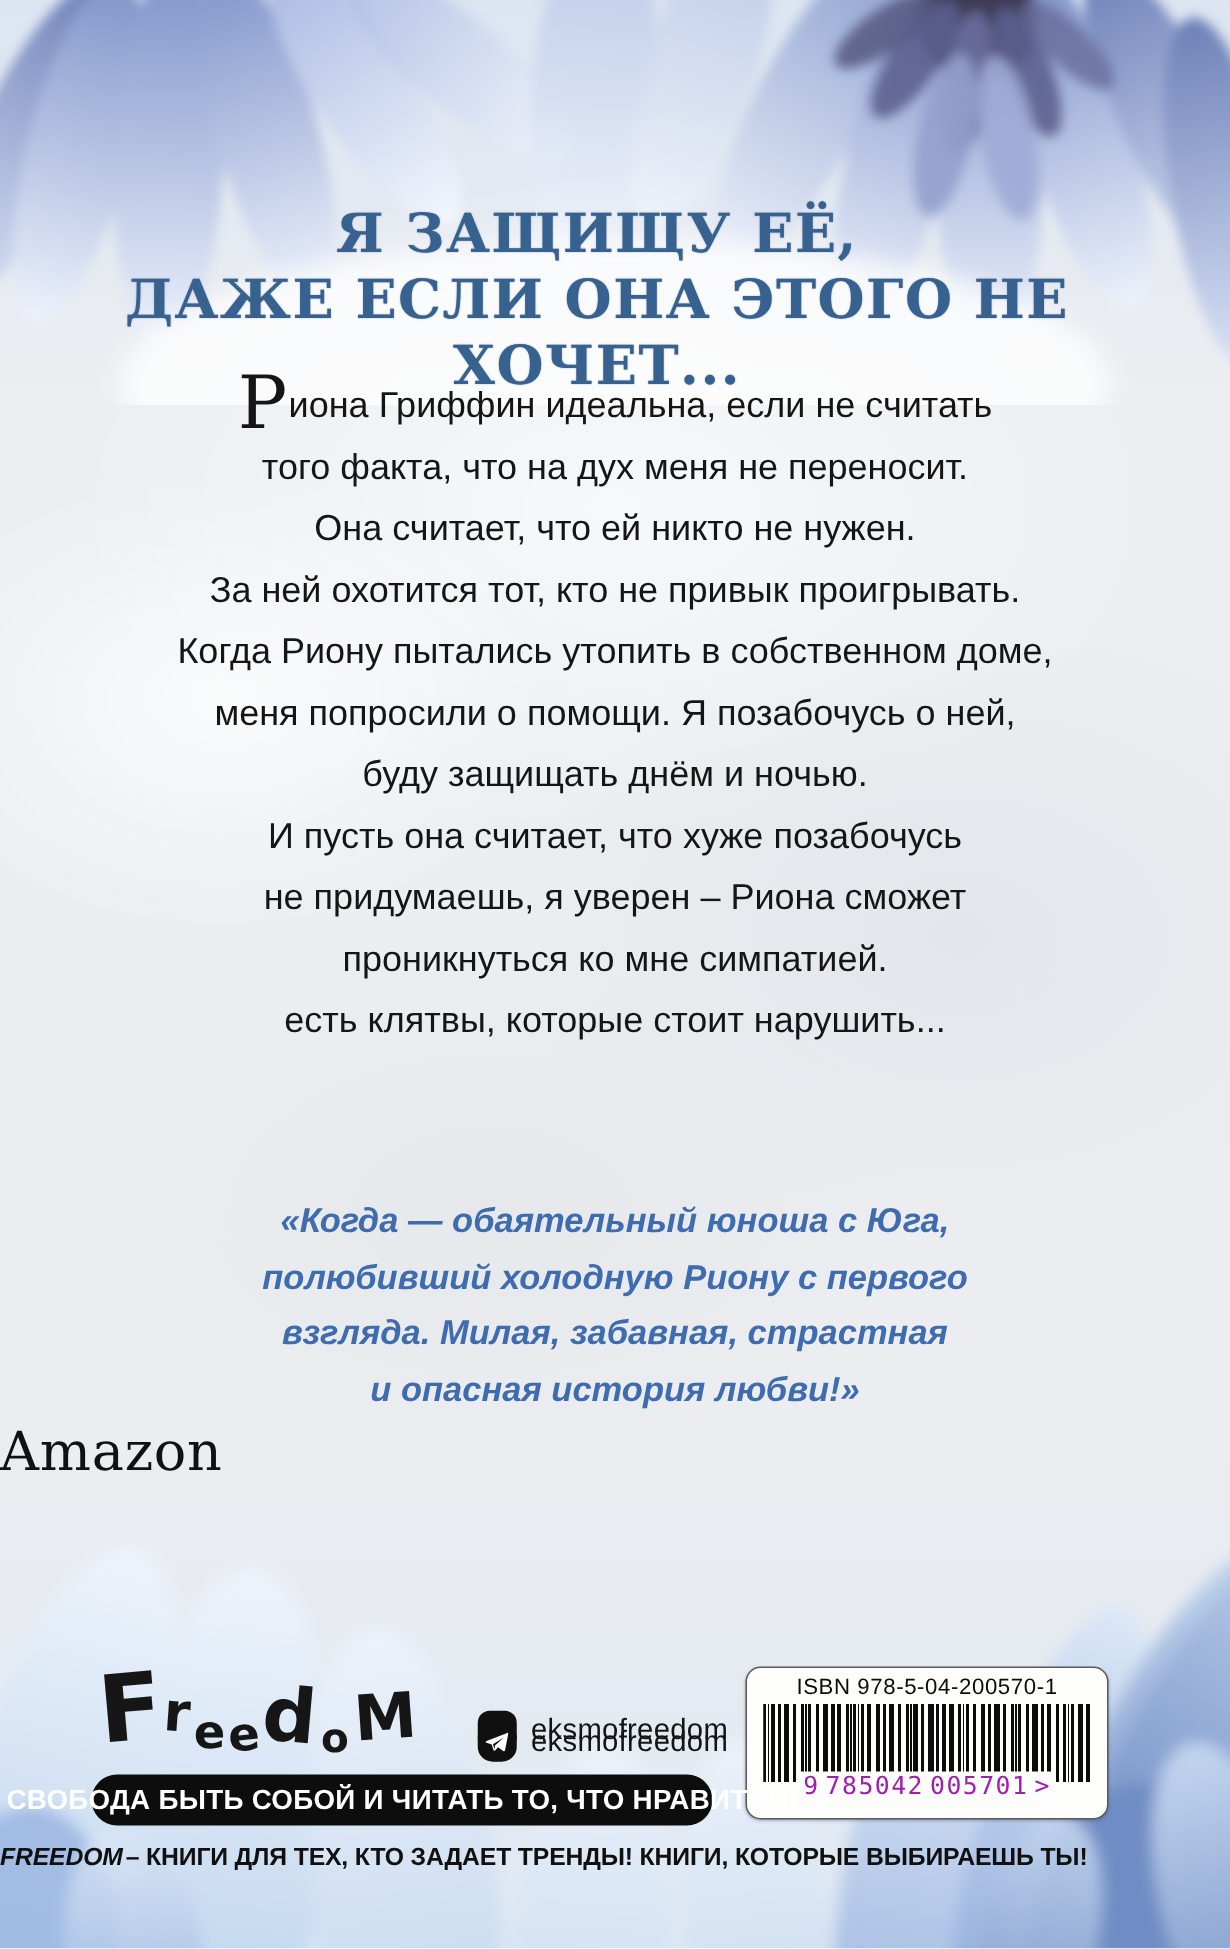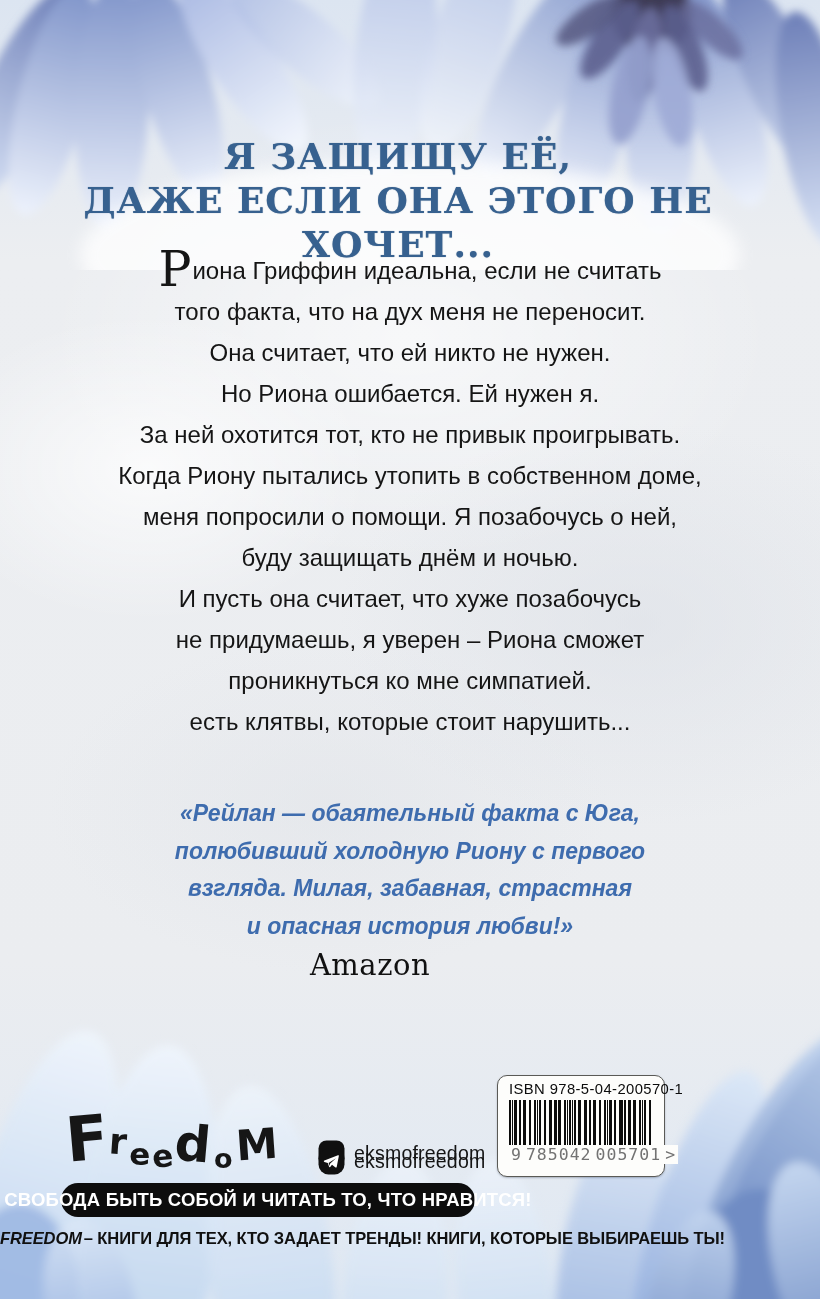--- a/index.html
+++ b/index.html
@@ -34,23 +34,23 @@
     font-family:"DejaVu Serif","Liberation Serif",serif;
     font-size:49px; font-weight:500; line-height:0; vertical-align:-7px; letter-spacing:1px;
   }
 
   
   #review{
     position:absolute; top:795px; left:60px; width:700px; text-align:center;
     color:#3e6cae; font-size:23px; line-height:37.5px; font-style:italic; font-weight:bold;
   }
   #review-source{
-    position:absolute; top:948px; left:0; width:740px; text-align:center;
+    position:absolute; top:948px; left:0; width:740px; 
     font-family:"DejaVu Serif","Liberation Serif",serif; color:#111;
-    font-size:29px; letter-spacing:.5px;
+    font-size:36px; letter-spacing:.5px;
   }
 
   
   #freedom-logo{
     position:absolute; top:1104px; left:66px; width:250px; height:74px;
     font-family:"DejaVu Sans", sans-serif; font-weight:bold; color:#161616;
     white-space:nowrap; line-height:74px;
   }
   #freedom-logo .lg{display:inline-block;}
   #freedom-logo .l0{font-size:62px; transform:rotate(-5deg) translateY(-2px);}
@@ -60,37 +60,37 @@
   #freedom-logo .l4{font-size:50px; transform:translateY(-1px) rotate(5deg); margin-left:2px;}
   #freedom-logo .l5{font-size:27px; transform:translateY(6px); margin-left:3px;}
   #freedom-logo .l6{font-size:42px; transform:translateY(-3px) rotate(-4deg); margin-left:3px;}
 
   .social-row{position:absolute; left:318px; display:flex; align-items:center; gap:9px;}
   #social-row-0{top:1117px;margin-top:23px;} #social-row-1{top:1148px;}
   .social-icon{width:27px;height:27px;flex:0 0 27px;}
   .social-handle{font-size:19.5px; font-weight:normal; color:#141414; letter-spacing:.2px;}
 
   #isbn-box{
-    position:absolute; top:1075px; left:497px; width:168px; height:102px;
+    position:absolute; top:1111px; left:497px; width:242px; height:102px;
     background:#fdfdfb; border:1px solid #5a5a56; border-radius:10px;
     box-shadow:0 1px 2px rgba(60,70,90,.35); box-sizing:border-box; padding:5px 11px 0 11px;
     text-align:center;
   }
   #isbn-label{font-size:14.8px; color:#0c0c0c; letter-spacing:.4px; white-space:nowrap;}
   #barcode{
     margin-top:3px; height:52px;
     background:
       repeating-linear-gradient(90deg,#0b0b0b 0 2px,transparent 2px 5px),
       repeating-linear-gradient(90deg,#0b0b0b 0 1px,transparent 1px 7px),
       repeating-linear-gradient(90deg,transparent 0 3px,#0b0b0b 3px 4px,transparent 4px 11px);
   }
   #barcode-digits{
     margin-top:-7px; position:relative;
     font-family:"DejaVu Sans Mono","Liberation Mono",monospace;
-    font-size:16.5px; color:#737373; letter-spacing:1px; white-space:nowrap;
+    font-size:16.5px; color:#a21caf; letter-spacing:1px; white-space:nowrap;
   }
   #barcode-digits span{background:#fdfdfb; padding:0 2px;}
 
   #slogan-pill{
     position:absolute; top:1183px; left:61px; width:414px; height:34px;
     background:#0d0d0d; border-radius:17px;
     display:flex; align-items:center; justify-content:center;
   }
   #slogan-pill .txt{
     color:#fff; font-size:18.5px; font-weight:bold; letter-spacing:.2px; white-space:nowrap;
@@ -195,33 +195,32 @@
 
   <div id="title">
     <div>Я ЗАЩИЩУ ЕЁ,</div>
     <div>ДАЖЕ ЕСЛИ ОНА ЭТОГО НЕ ХОЧЕТ...</div>
   </div>
 
   <div id="annotation">
     <div><span class="dropcap">Р</span><span>иона Гриффин идеальна, если не считать</span></div>
     <div>того факта, что на дух меня не переносит.</div>
     <div>Она считает, что ей никто не нужен.</div>
-    <div>Но Риона ошибается. Ей нужен я.</div>
     <div>За ней охотится тот, кто не привык проигрывать.</div>
     <div>Когда Риону пытались утопить в собственном доме,</div>
     <div>меня попросили о помощи. Я позабочусь о ней,</div>
     <div>буду защищать днём и ночью.</div>
     <div>И пусть она считает, что хуже позабочусь</div>
     <div>не придумаешь, я уверен – Риона сможет</div>
     <div>проникнуться ко мне симпатией.</div>
     <div>есть клятвы, которые стоит нарушить...</div>
   </div>
 
   <div id="review">
-    <div>«Рейлан — обаятельный факта с Юга,</div>
+    <div>«Когда — обаятельный юноша с Юга,</div>
     <div>полюбивший холодную Риону с первого</div>
     <div>взгляда. Милая, забавная, страстная</div>
     <div>и опасная история любви!»</div>
   </div>
   <div id="review-source">Amazon</div>
 
   <div id="freedom-logo"><span class="lg l0">F</span><span class="lg l1">r</span><span class="lg l2">e</span><span class="lg l3">e</span><span class="lg l4">d</span><span class="lg l5">o</span><span class="lg l6">M</span></div>
 
   <div class="social-row" id="social-row-0">
     <svg class="social-icon" viewBox="0 0 27 27">

